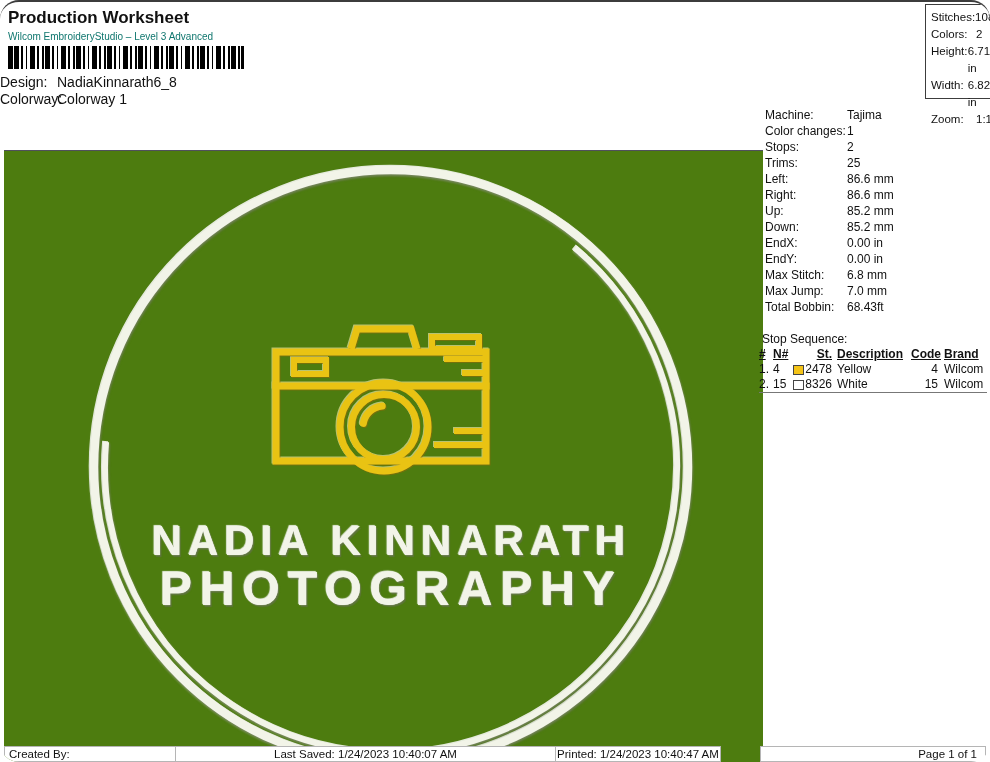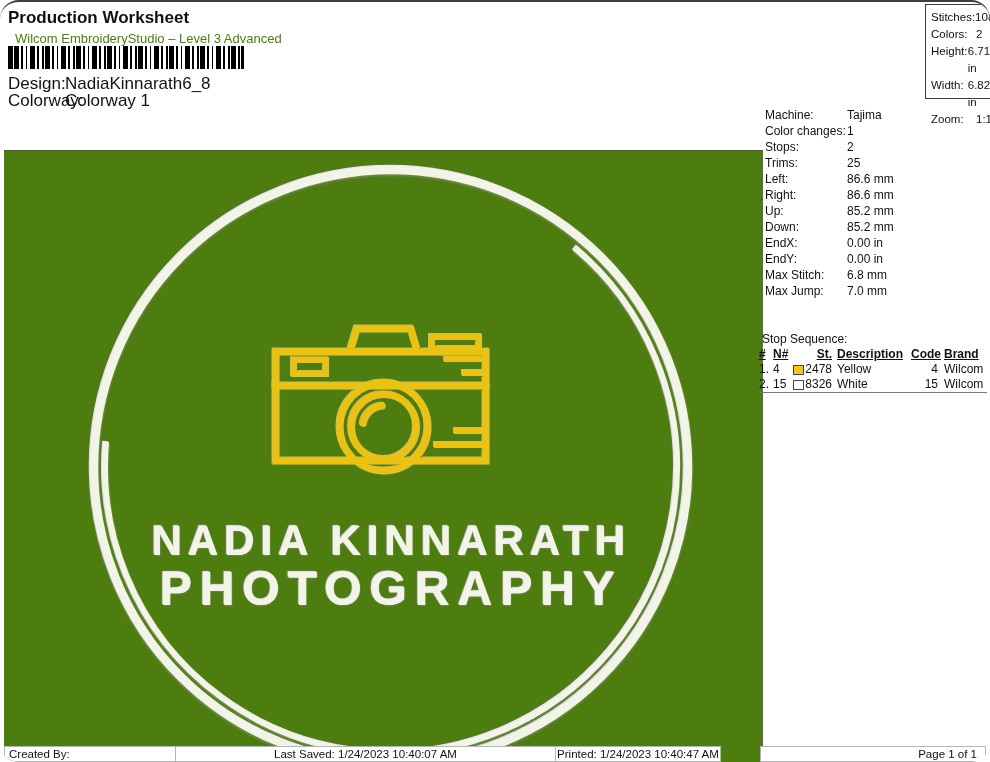--- a/index.html
+++ b/index.html
@@ -2,28 +2,28 @@
 <html><head>
 <meta charset="utf-8">
 <style>
   html,body{margin:0;padding:0;}
   body{font-family:"Liberation Sans", sans-serif; background:#ffffff;}
   .page{position:relative; width:990px; height:762px; background:#fff; overflow:hidden;
         border-top:2px solid #3c3c3c; box-sizing:border-box;border-radius:19px;}
 
   
   .hdr-title{position:absolute; left:8px; top:6px; font-size:17px; font-weight:bold; color:#111;}
-  .hdr-sub{position:absolute; left:15px; top:29px; font-size:13px; color:#4d7c0f;}
+  .hdr-sub{position:absolute; left:8px; top:29px; font-size:10px; color:#0f766e;}
   .barcode{position:absolute; left:8px; top:44px; width:230px; height:23px;
            border-left:3px solid #000; border-right:3px solid #000;
            background:repeating-linear-gradient(90deg,
              #000 0 2px, #fff 2px 3px, #000 3px 8px, #fff 8px 10px,
              #000 10px 12px, #fff 12px 15px, #000 15px 16px, #fff 16px 19px,
              #000 19px 24px, #fff 24px 26px, #000 26px 28px, #fff 28px 31px);}
-  .hdr-kv{position:absolute; left:8px; font-size:17px; color:#111; display:flex;}
+  .hdr-kv{position:absolute; left:0; font-size:14px; color:#111; display:flex;}
   .hdr-kv .k{width:57px;}
   .kv-design{top:72px;} .kv-colorway{top:89px;}
 
   
   .stats-box{position:absolute; left:893px; top:2px; width:72px; height:95px;
              border:1px solid #3c3c3c; box-sizing:border-box; padding:4px 0 0 5px;margin-left:32px;}
   .stats-row{display:flex; font-size:11.5px; line-height:17px; color:#111;}
   .stats-row .k{width:45px;}
 
   
@@ -173,20 +173,24 @@
         <span class="v">0.00 in</span>
       </div>
     <div class="m-row">
         <span class="k">Max Stitch:</span>
         <span class="v">6.8 mm</span>
       </div>
     <div class="m-row">
         <span class="k">Max Jump:</span>
         <span class="v">7.0 mm</span>
       </div>
+    <div class="m-row">
+        <span class="k">Total Bobbin:</span>
+        <span class="v">68.43ft</span>
+      </div>
   </div>
 
   <div class="stop-seq">
     <div class="ss-title">Stop Sequence:</div>
     <div class="ss-grid">
       <div class="h">#</div>
       <div class="h">N#</div>
       <div></div>
       <div class="h ss-right">St.</div>
       <div class="h ss-desc">Description</div>

